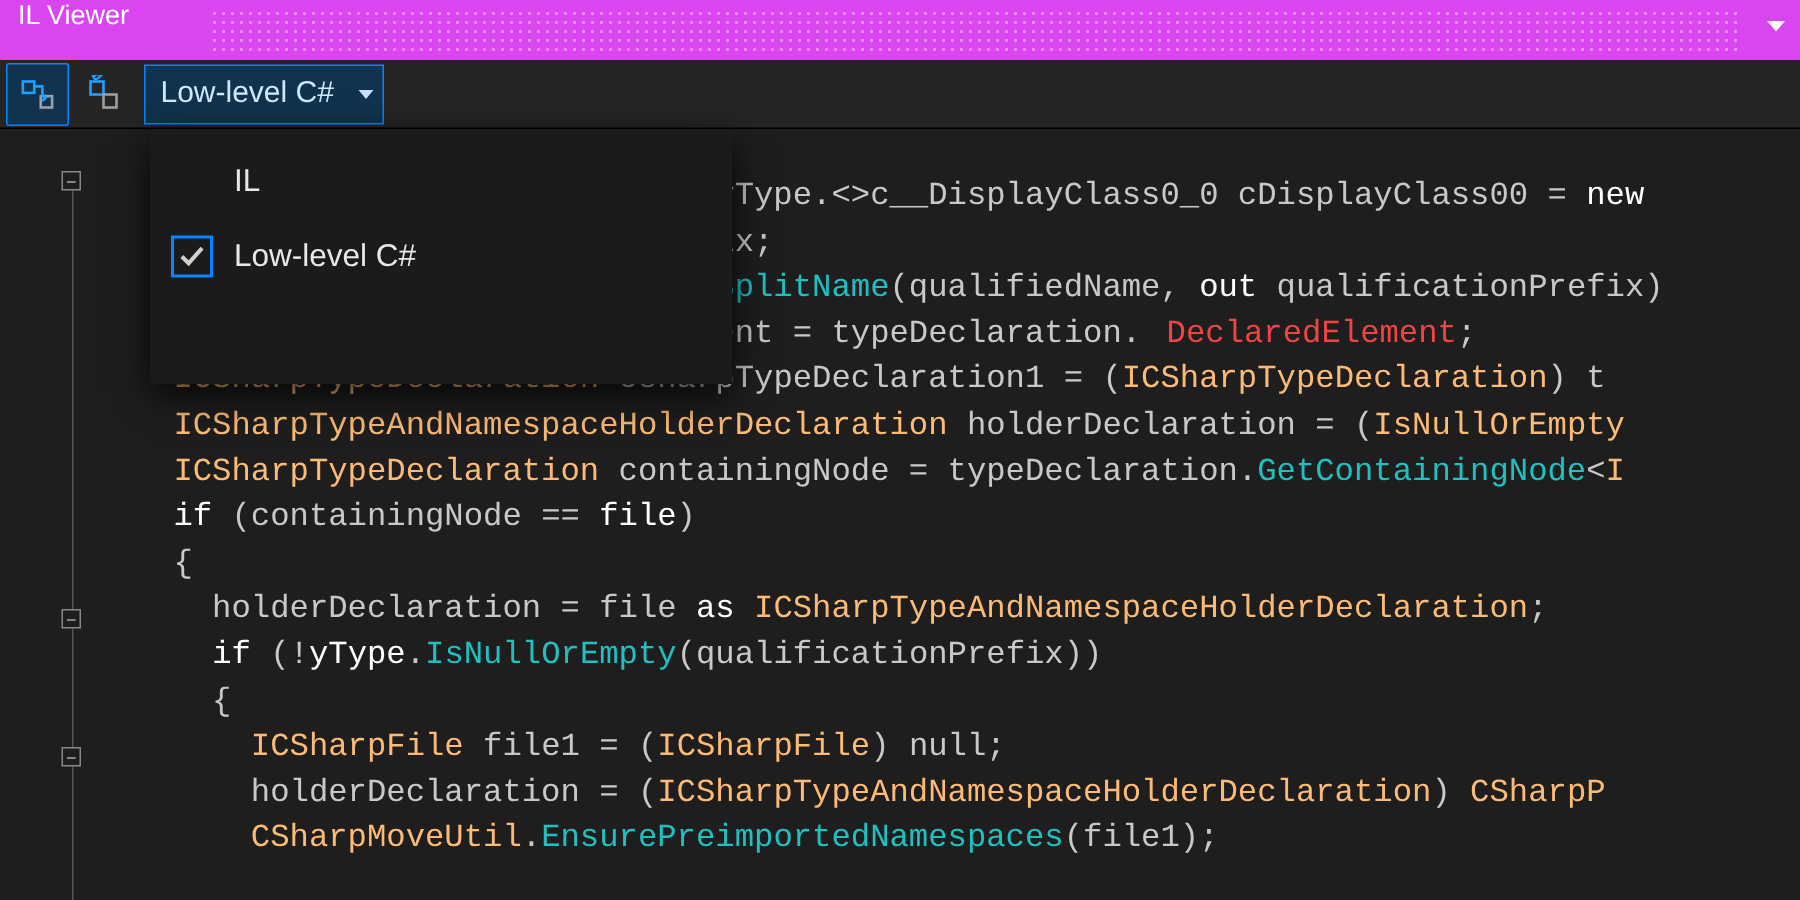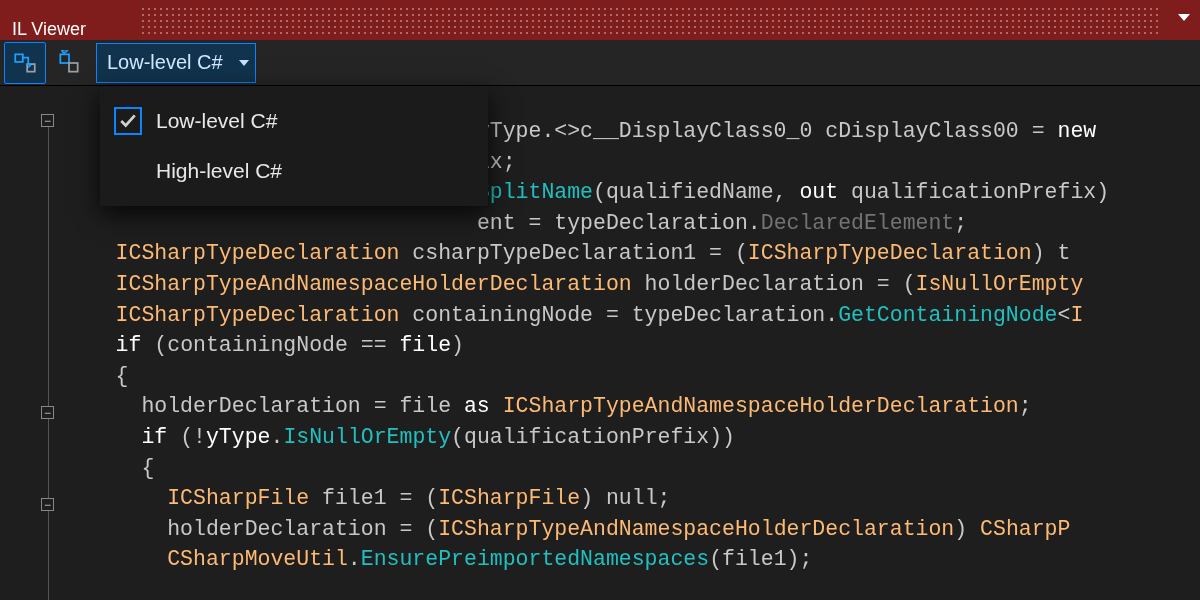--- a/index.html
+++ b/index.html
@@ -1,22 +1,22 @@
 <!DOCTYPE html>
 <html><head>
 <meta charset="utf-8">
 <style>
   * { margin: 0; padding: 0; box-sizing: border-box; }
   html, body { width: 1200px; height: 600px; overflow: hidden; background: #1e1e1e; font-family: "Segoe UI", Arial, sans-serif; }
   
   .titlebar {
     height: 40px;
-    background: #7f1d1d;
+    background: #d946ef;
     display: flex;
-    align-items: flex-end;
+    align-items: flex-start;
     padding: 0 12px;
     position: relative;
   }
   .titlebar-title { color: #fff; font-size: 18px; }
   .titlebar-dots {
     position: absolute; left: 140px; right: 40px; top: 6px; height: 28px;
     background-image:
       radial-gradient(circle, rgba(255,255,255,0.35) 1px, transparent 1.2px);
     background-size: 6px 6px;
   }
@@ -109,21 +109,21 @@
     font-size: 21.5px;
     line-height: 30.6px;
     color: #c8c8c8;
     white-space: pre;
     padding-top: 30px;
     padding-left: 8px;
     overflow: hidden;
   }
   .kw   { color: #ffffff; }
   .type { color: #fdba74; }
-  .mtd  { color: #737373; }
+  .mtd  { color: #ef4444; margin-left: 17px; }
   .mtd2 { color: #20c0c0; }
   .prm  { color: #c8c8c8; }
 </style>
 </head>
 <body>
 
 <div class="titlebar">
   <span class="titlebar-title">IL Viewer</span>
   <div class="titlebar-dots"></div>
   <div class="titlebar-chevron"></div>
@@ -147,30 +147,33 @@
     </svg>
   </div>
   <div class="combo">
     <span>Low-level C#</span>
     <span class="caret"></span>
   </div>
 </div>
 
 <div class="dropdown">
   <div class="dropdown-item">
+    <span class="check empty"></span>
+    <span>IL</span>
+  </div>
+  <div class="dropdown-item">
     <span class="check">
       <svg viewBox="0 0 16 16">
           <path d="M2 8 l4 4 l8 -9" fill="none" stroke="#d0d0d0" stroke-width="2.4"></path>
         </svg>
     </span>
     <span>Low-level C#</span>
   </div>
   <div class="dropdown-item">
     <span class="check empty"></span>
-    <span>High-level C#</span>
   </div>
 </div>
 
 <div class="editor-wrap">
   <div class="gutter">
     <div class="fold-line"></div>
     <div class="fold-box fb1">−</div>
     <div class="fold-box fb2">−</div>
     <div class="fold-box fb3">−</div>
   </div>

